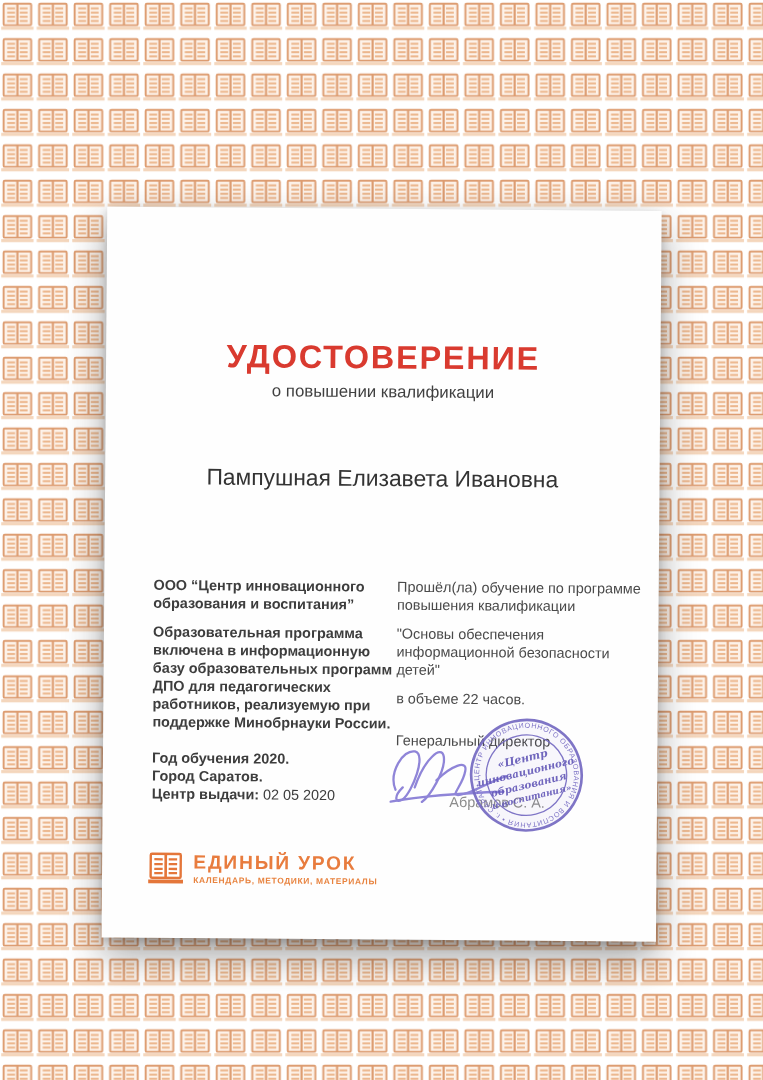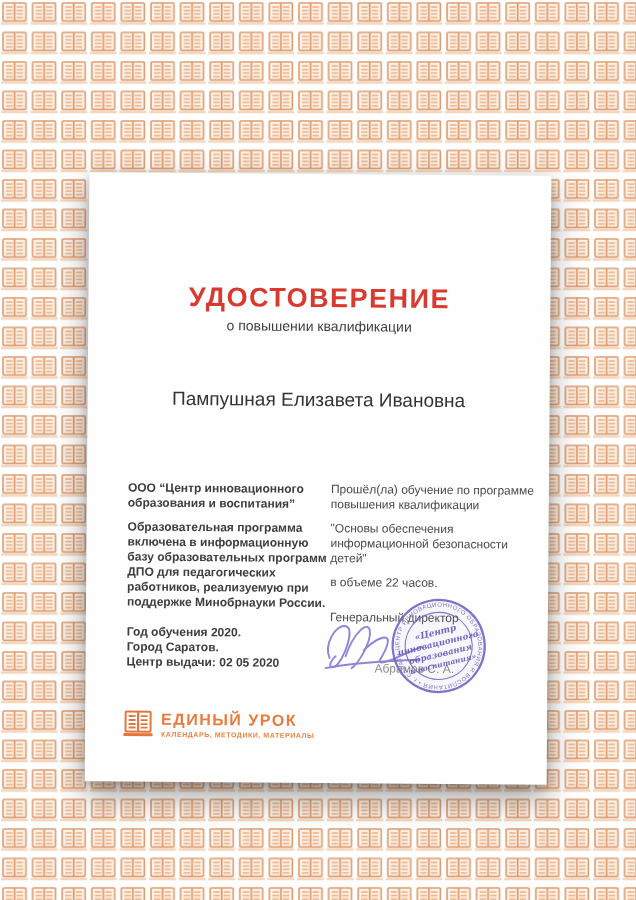--- a/index.html
+++ b/index.html
@@ -29,21 +29,21 @@
   .recipient{
     position:absolute;left:0;top:215px;width:100%;
     text-align:center;font-size:19px;color:#333333;
   }
   .col{position:absolute;top:308px;font-size:12px;line-height:15px;color:#3d3d3d;}
   .col p{margin:0 0 9px 0;white-space:pre-line;}
   .col-left{left:41px;width:212px;font-weight:bold;}
   .col-right{left:244px;width:205px;font-weight:normal;color:#4a4a4a;}
   .year-block{margin-top:15px;}
   .year-block div{margin:0;}
-  .date-value{font-weight:bold;}
+  .date-value{font-weight:normal;}
   .director-label{position:absolute;left:244px;top:436px;font-size:12px;color:#4a4a4a;}
   .signature-svg{position:absolute;left:238px;top:444px;}
   .director-name{position:absolute;left:289px;top:487px;font-size:12px;color:#8c8c8c;}
   .stamp-svg{position:absolute;left:303px;top:421px;transform:rotate(-14deg);opacity:.92;}
   .logo{position:absolute;left:38px;top:536px;display:flex;align-items:flex-start;}
   .logo-text{margin-left:8px;padding-top:2px;}
   .logo-title{font-size:16px;font-weight:bold;color:#e87c3e;letter-spacing:1.5px;line-height:18px;}
   .logo-tagline{font-size:7px;font-weight:bold;color:#e8833f;letter-spacing:0.55px;margin-top:2px;}
   .stamp-center{font-family:"DejaVu Serif","Liberation Serif",serif;font-style:italic;font-weight:bold;}
 </style>

